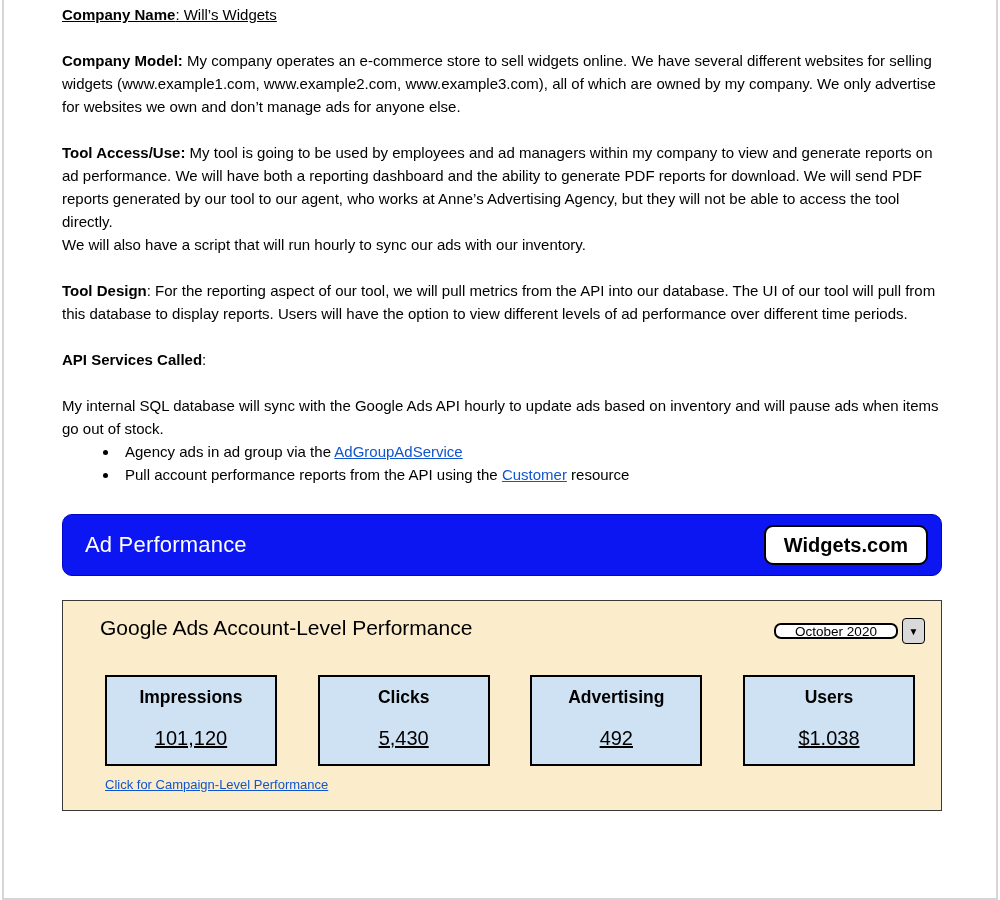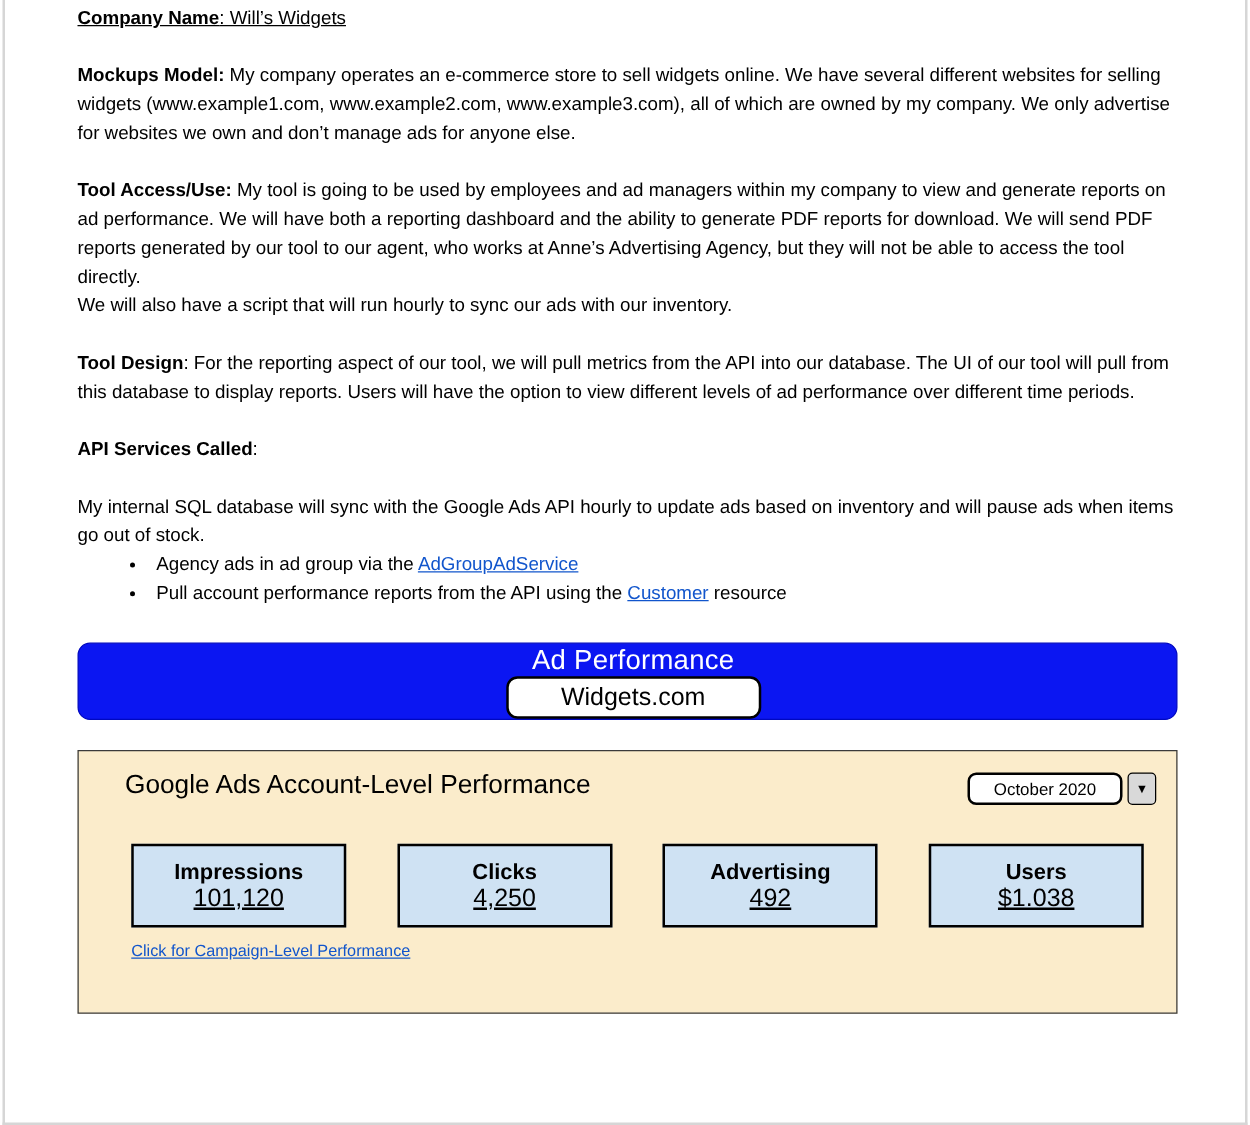--- a/index.html
+++ b/index.html
@@ -26,73 +26,73 @@
   a.doc-link { color: var(--link, #1155cc); text-decoration: underline; cursor: pointer; }
 
   
   .mock-header {
     margin-top: 28px; height: 62px;
     background: var(--accentBlue, #0b16f2);
     border: 1px solid #0008c0;
     border-radius: 10px;
     display: flex; align-items: center; justify-content: space-between;
     padding: 0 13px 0 22px;
-    flex-direction: column;
   }
   .mock-title { color: #ffffff; font-size: 22px; letter-spacing: 0.2px; }
   .site-btn {
-    width: 204px; height: 40px;
+    width: 164px; height: 40px;
     background: #ffffff; color: #000;
     border: 2px solid #000; border-radius: 9px;
     font-family: inherit; font-size: 20px;
     cursor: pointer;
+    font-weight: bold;
   }
   .mock-panel {
     margin-top: 24px; height: 211px;
     background: var(--panelCream, #fbeccb);
     border: 1px solid #3a3a3a;
     padding: 15px 16px 10px 32px;
   }
   .panel-head { display: flex; justify-content: space-between; align-items: flex-start; padding-left: 5px; }
   .panel-title { font-size: 21px; }
   .date-select { display: flex; align-items: center; gap: 4px; margin-top: 2px; }
   .date-value {
     display: inline-flex; align-items: center; justify-content: center;
-    width: 124px; height: 26px;
+    width: 124px; height: 16px;
     background: #ffffff; border: 2px solid #000; border-radius: 7px;
     font-size: 13.5px;
   }
   .date-arrow {
     width: 23px; height: 26px;
     background: var(--btnGray, #d9d9d9);
     border: 1px solid #000; border-radius: 4px;
     display: inline-flex; align-items: center; justify-content: center;
     font-size: 10px; cursor: pointer;
   }
   .metrics { display: flex; justify-content: space-between; margin-top: 31px; padding: 0 10px; }
   .metric-card {
-    width: 172px; height: 67px;
+    width: 172px; height: 91px;
     background: var(--cardBlue, #cfe2f3);
     border: 2px solid #000;
     display: flex; flex-direction: column; align-items: center; justify-content: space-between;
     padding: 10px 4px 14px 4px;
   }
   .metric-label { font-weight: bold; font-size: 17.5px; }
   .metric-value { font-size: 20px; text-decoration: underline; }
   .campaign-link { display: inline-block; margin: 11px 0 0 10px; font-size: 13px; }
 </style>
 </head>
 <body>
 
 <div class="page">
   <div class="doc">
 
     <p class="first"><b>Company Name</b><span>: Will’s Widgets</span></p>
 
-    <p><b>Mockups Model:</b><span> My company operates an e-commerce store to sell widgets online. We have several different websites for selling widgets (www.example1.com, www.example2.com, www.example3.com), all of which are owned by my company. We only advertise for websites we own and don’t manage ads for anyone else.</span></p>
+    <p><b>Company Model:</b><span> My company operates an e-commerce store to sell widgets online. We have several different websites for selling widgets (www.example1.com, www.example2.com, www.example3.com), all of which are owned by my company. We only advertise for websites we own and don’t manage ads for anyone else.</span></p>
 
     <p><b>Tool Access/Use:</b><span> My tool is going to be used by employees and ad managers within my company to view and generate reports on ad performance. We will have both a reporting dashboard and the ability to generate PDF reports for download. We will send PDF reports generated by our tool to our agent, who works at Anne’s Advertising Agency, but they will not be able to access the tool directly.</span><br><span>We will also have a script that will run hourly to sync our ads with our inventory.</span></p>
 
     <p><b>Tool Design</b><span>: For the reporting aspect of our tool, we will pull metrics from the API into our database. The UI of our tool will pull from this database to display reports. Users will have the option to view different levels of ad performance over different time periods.</span></p>
 
     <p><b>API Services Called</b><span>:</span></p>
 
     <p><span>My internal SQL database will sync with the Google Ads API hourly to update ads based on inventory and will pause ads when items go out of stock.</span></p>
 
     <ul class="api-list">
@@ -115,21 +115,21 @@
         </div>
       </div>
 
       <div class="metrics">
         <div class="metric-card">
           <div class="metric-label">Impressions</div>
           <div class="metric-value">101,120</div>
         </div>
         <div class="metric-card">
           <div class="metric-label">Clicks</div>
-          <div class="metric-value">4,250</div>
+          <div class="metric-value">5,430</div>
         </div>
         <div class="metric-card">
           <div class="metric-label">Advertising</div>
           <div class="metric-value">492</div>
         </div>
         <div class="metric-card">
           <div class="metric-label">Users</div>
           <div class="metric-value">$1.038</div>
         </div>
       </div>

